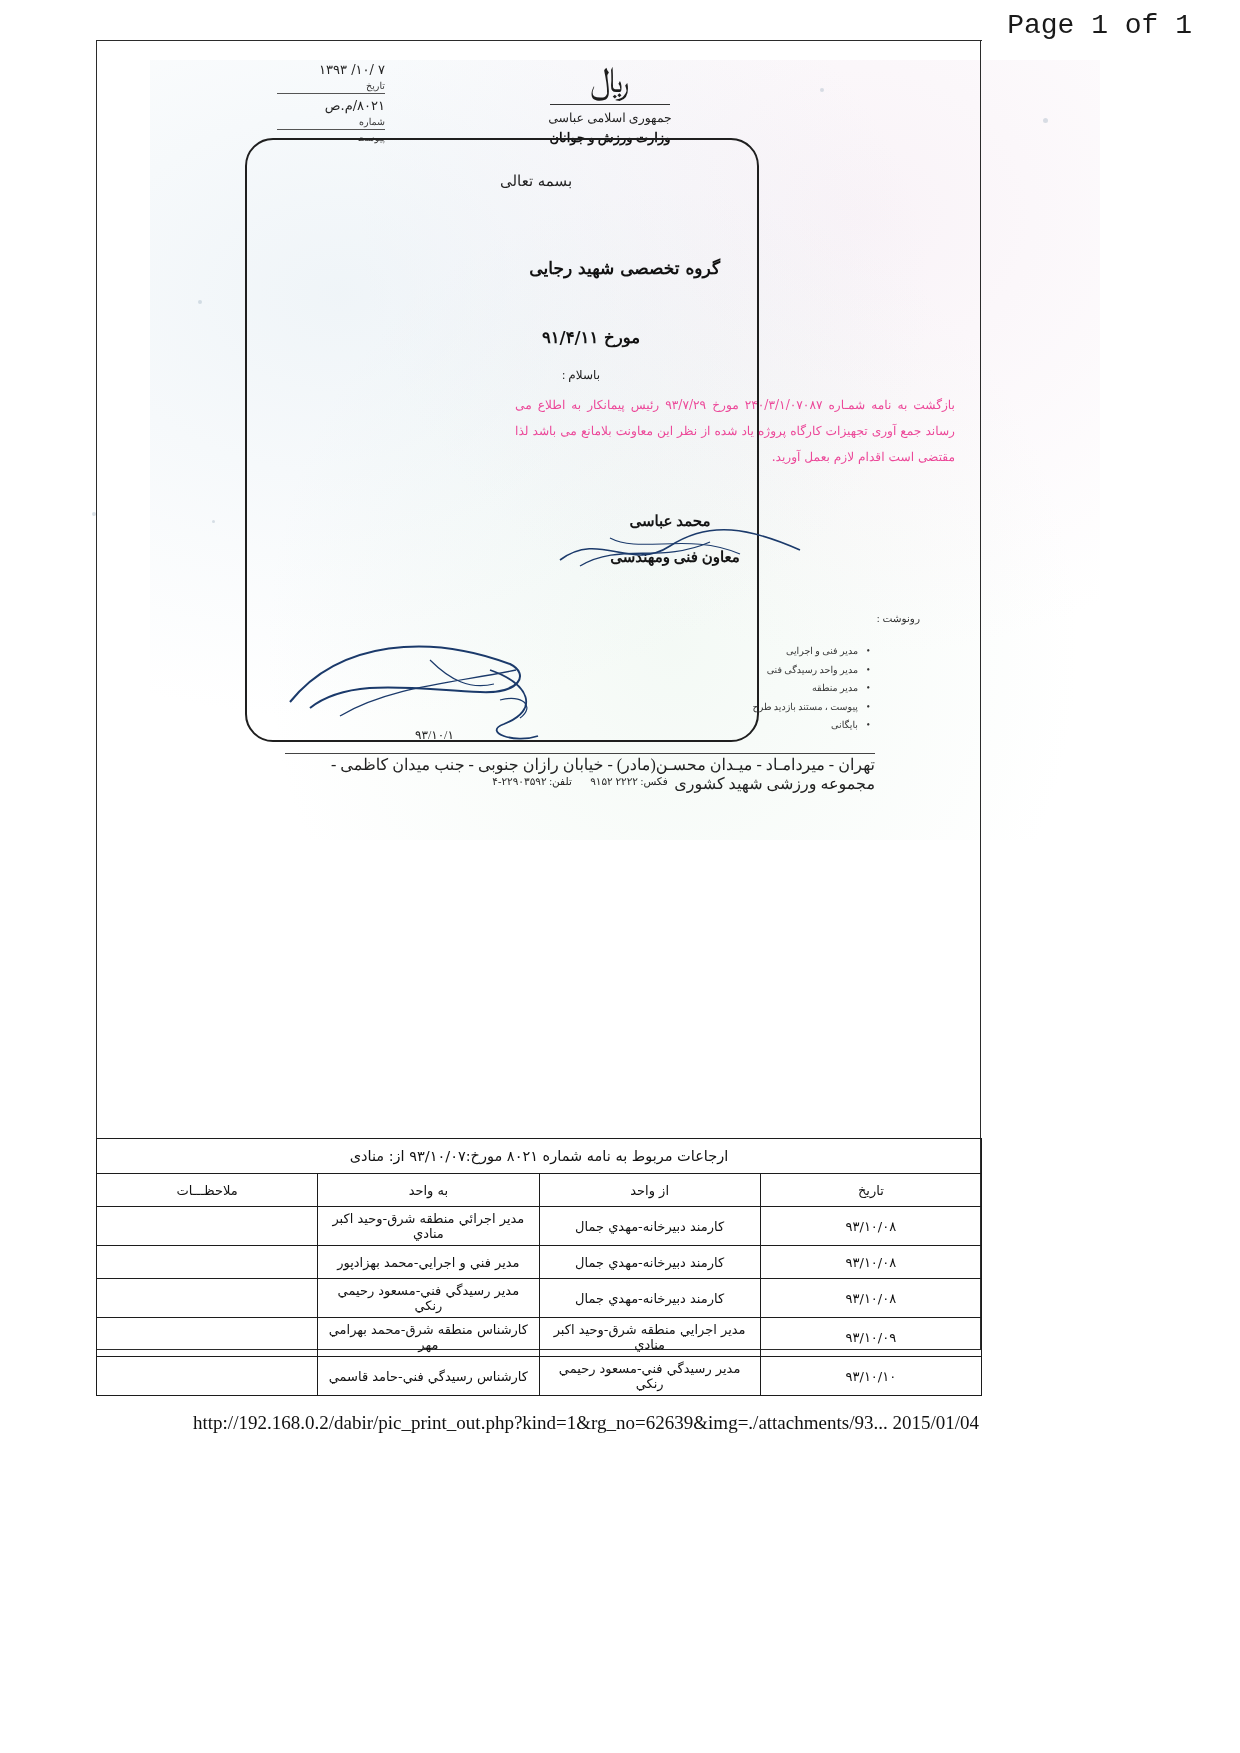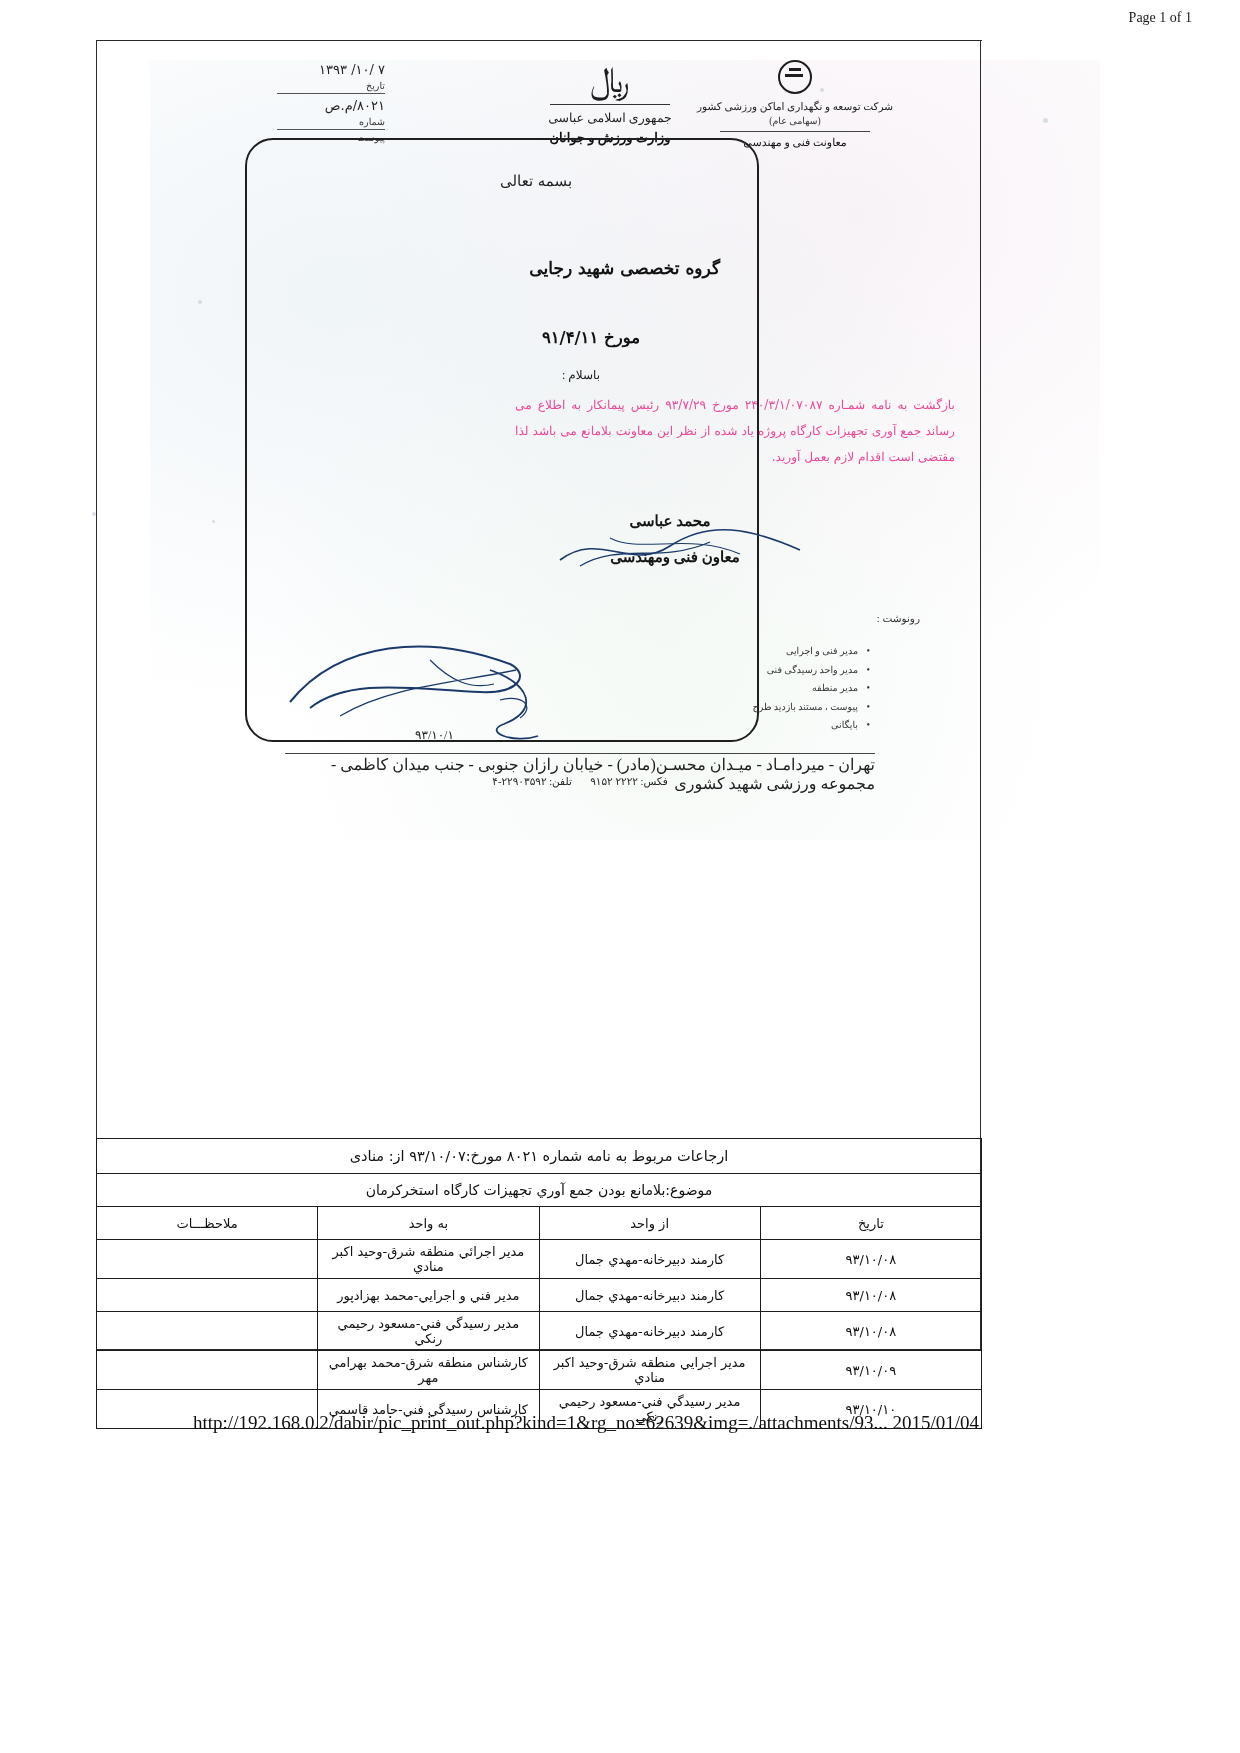--- a/index.html
+++ b/index.html
@@ -18,21 +18,21 @@
     background:
       radial-gradient(ellipse at 20% 30%, rgba(210,225,235,0.35) 0%, rgba(255,255,255,0) 55%),
       radial-gradient(ellipse at 75% 20%, rgba(235,215,230,0.30) 0%, rgba(255,255,255,0) 50%),
       radial-gradient(ellipse at 55% 75%, rgba(215,235,220,0.28) 0%, rgba(255,255,255,0) 55%);
     pointer-events:none;
   }
   .speck{position:absolute;background:rgba(150,170,185,.35);border-radius:50%;}
 
   .page-header{
     position:absolute;top:10px;right:48px;
-    font-size:14px;font-family:Liberation Serif, serif;direction:ltr;
+    font-size:28px;font-family:Liberation Mono, monospace;direction:ltr;
     color:#1a1a1a;
   }
 
   
   .sheet{
     position:absolute;left:96px;top:40px;width:886px;height:1310px;
     border:1.6px solid #2b2b2b;border-top:none;border-right:none;
     box-sizing:border-box;
   }
   .sheet-top{
@@ -195,27 +195,20 @@
     <div class="lbl">پیوست</div>
   </div>
 
   <div class="emblem">
     <div class="emblem-glyph">﷼</div>
     <div class="emblem-rule"></div>
     <div class="emblem-t1">جمهوری اسلامی عباسی</div>
     <div class="emblem-t2">وزارت ورزش و جوانان</div>
   </div>
 
-  <div class="org">
-    <div class="org-logo"></div>
-    <div class="org-t1">شرکت توسعه و نگهداری اماکن ورزشی کشور</div>
-    <div class="org-t2">(سهامی عام)</div>
-    <div class="org-rule"></div>
-    <div class="org-t3">معاونت فنی و مهندسی</div>
-  </div>
 
   <div class="frame"></div>
   <div class="besmellah">بسمه تعالی</div>
 
   <div class="ttl ttl1">گروه تخصصی شهید رجایی</div>
   <div class="ttl ttl3">مورخ ۹۱/۴/۱۱</div>
 
   <div class="salam">باسلام :</div>
   <div class="body-par">بازگشت به نامه شمـاره ۲۴۰/۳/۱/۰۷۰۸۷ مورخ ۹۳/۷/۲۹ رئیس پیمانکار به اطلاع می رساند جمع آوری تجهیزات کارگاه پروژه یاد شده از نظر این معاونت بلامانع می باشد لذا مقتضی است اقدام لازم بعمل آورید.</div>
 
@@ -258,23 +251,20 @@
     <span>تلفن: ۲۲۹۰۳۵۹۲-۴</span>
   </div>
 
   <div class="tbl-wrap">
     <table class="routing">
       <tbody>
         <tr>
           <td class="hdr-full" colspan="4">ارجاعات مربوط به نامه شماره ۸۰۲۱ مورخ:۹۳/۱۰/۰۷   از: منادی</td>
         </tr>
         <tr>
-          <td class="hdr-sub" colspan="4">موضوع:بلامانع بودن جمع آوري تجهيزات كارگاه استخركرمان</td>
-        </tr>
-        <tr>
           <td class="col-date">تاریخ</td>
           <td class="col-from">از واحد</td>
           <td class="col-to">به واحد</td>
           <td class="col-note">ملاحظـــات</td>
         </tr>
         <tr>
           <td>۹۳/۱۰/۰۸</td>
           <td>کارمند دبیرخانه-مهدي جمال</td>
           <td>مدیر اجرائي منطقه شرق-وحید اکبر منادي</td>
           <td></td>

